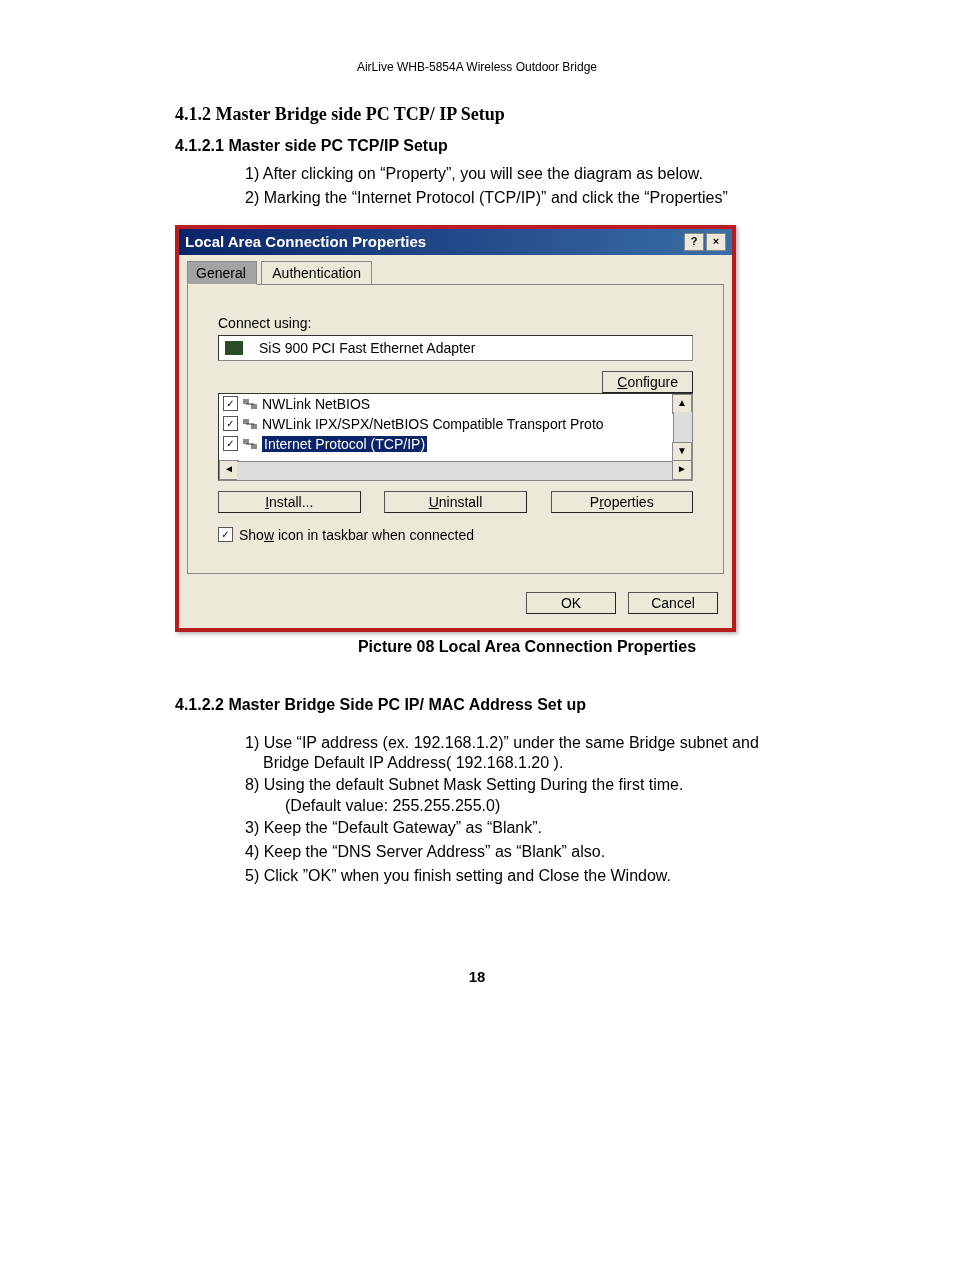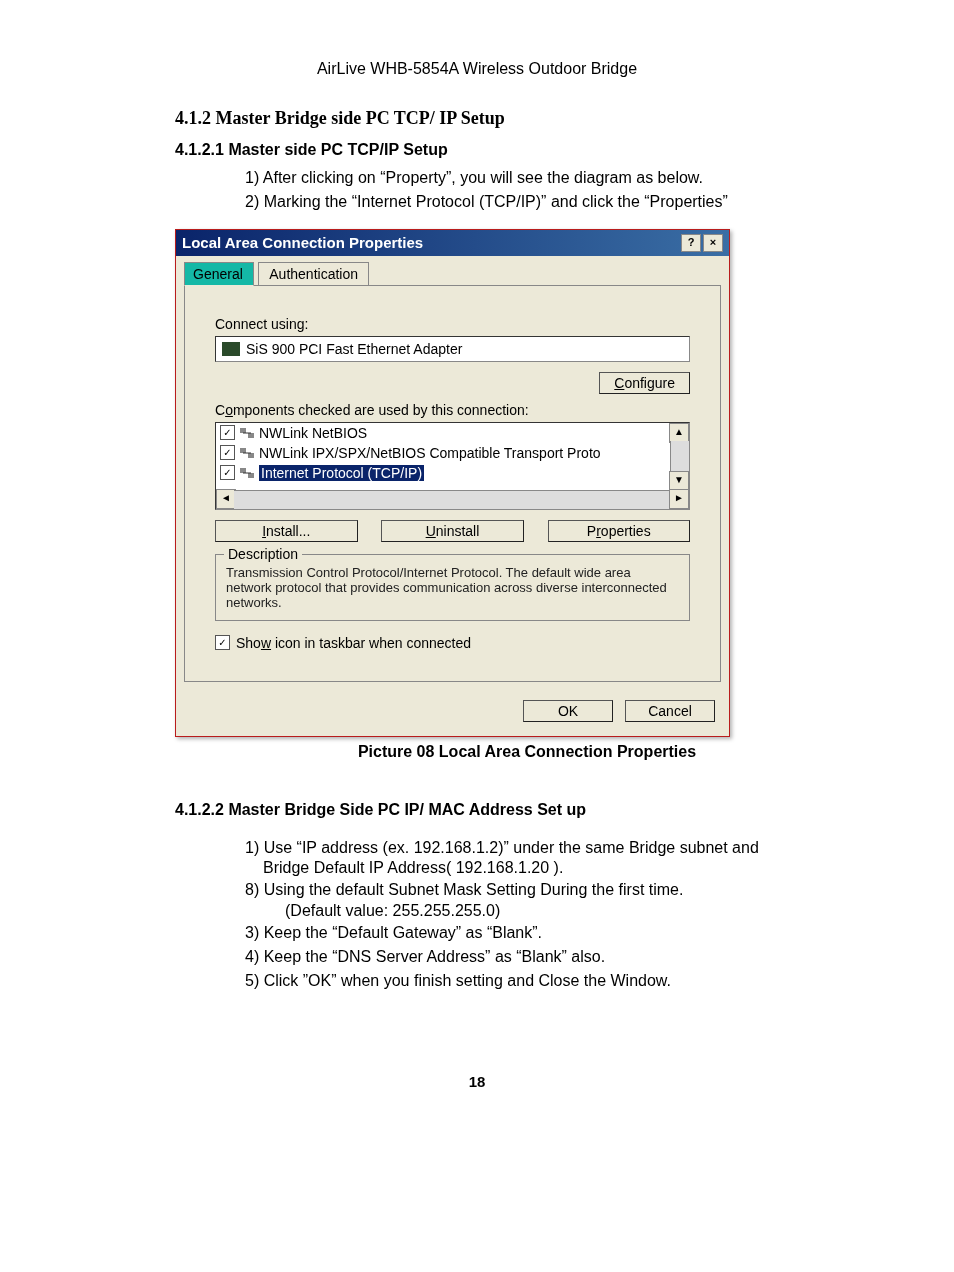--- a/index.html
+++ b/index.html
@@ -5,21 +5,21 @@
     body {
       font-family: Arial, sans-serif;
       width: 954px;
       margin: 0 auto;
       background: white;
       padding: 0;
     }
     .page-header {
       text-align: center;
       margin-top: 60px;
-      font-size: 16px;
+      font-size: 12px;
     }
     .section-heading {
       font-family: "Times New Roman", serif;
       font-weight: bold;
       font-size: 18px;
       margin-left: 175px;
       margin-top: 30px;
     }
     .sub-heading {
       font-weight: bold;
@@ -41,21 +41,21 @@
       margin-top: 8px;
       line-height: 1.4;
     }
     .bold { font-weight: normal; }
     .dialog-img {
       margin-left: 175px;
       margin-top: 15px;
       width: 553px;
     }
     .dialog-window {
-      border: 1px solid #b91c1c;
+      border: 4px solid #b91c1c;
       box-shadow: 2px 2px 4px rgba(0,0,0,0.3);
       background: #ece9d8;
       width: 553px;
     }
     .title-bar {
       background: linear-gradient(to right, #0a246a, #3a6ea5);
       color: white;
       font-weight: bold;
       padding: 4px 6px;
       font-size: 15px;
@@ -84,42 +84,42 @@
       display: inline-block;
       border: 1px solid #888;
       border-bottom: none;
       padding: 3px 10px;
       background: #ece9d8;
       font-size: 14px;
       position: relative;
       z-index: 2;
     }
     .tab.active {
-      background: #14b8a6;
+      background: #a3a3a3;
       border-bottom: 1px solid #ece9d8;
       padding-left: 8px;
     }
     .tab-body {
       border: 1px solid #888;
       margin: -1px 8px 8px 8px;
       padding: 30px;
       background: #ece9d8;
     }
     .lbl {
       font-size: 14px;
       margin-bottom: 4px;
     }
     .adapter-box {
       border: 1px inset #888;
       background: white;
       padding: 4px 6px;
       font-size: 14px;
       display: flex;
       align-items: center;
-      gap: 6px;
+      gap: 16px;
     }
     .nic-icon {
       width: 18px; height: 14px;
       background: #2a4a2a;
       display: inline-block;
     }
     .btn {
       border: 1px solid #555;
       border-right-color:#222;
       border-bottom-color:#222;
@@ -268,21 +268,20 @@
     <div class="tab-body">
       <div class="lbl">Connect using:</div>
       <div class="adapter-box">
         <span class="nic-icon"></span>
         <span>SiS 900 PCI Fast Ethernet Adapter</span>
       </div>
       <div class="btn-row">
         <button class="btn"><span class="underline">C</span><span>onfigure</span></button>
       </div>
 
-      <div class="lbl" style="margin-top:8px;">C<span class="underline">o</span>mponents checked are used by this connection:</div>
       <div class="components-box">
         <div class="comp-item">
           <span class="checkbox">✓</span>
           <svg class="proto-icon" viewBox="0 0 16 14">
               <rect x="1" y="2" width="6" height="5" fill="#888"></rect>
               <rect x="9" y="7" width="6" height="5" fill="#888"></rect>
               <line x1="4" y1="7" x2="12" y2="7" stroke="#333"></line>
             </svg>
           <span>NWLink NetBIOS</span>
         </div>
@@ -311,24 +310,20 @@
         <div class="scroll-track-h"></div>
         <div class="scroll-btn scroll-h-right">►</div>
       </div>
 
       <div class="buttons-3">
         <button class="btn"><span class="underline">I</span>nstall...</button>
         <button class="btn"><span class="underline">U</span>ninstall</button>
         <button class="btn">P<span class="underline">r</span>operties</button>
       </div>
 
-      <div class="groupbox">
-        <div class="groupbox-legend">Description</div>
-        <div class="desc">Transmission Control Protocol/Internet Protocol. The default wide area network protocol that provides communication across diverse interconnected networks.</div>
-      </div>
 
       <div class="checkbox-row">
         <span class="checkbox">✓</span>
         <span>Sho<span class="underline">w</span> icon in taskbar when connected</span>
       </div>
     </div>
     <div class="dialog-footer">
       <button class="btn" style="width:90px;">OK</button>
       <button class="btn" style="width:90px;">Cancel</button>
     </div>

